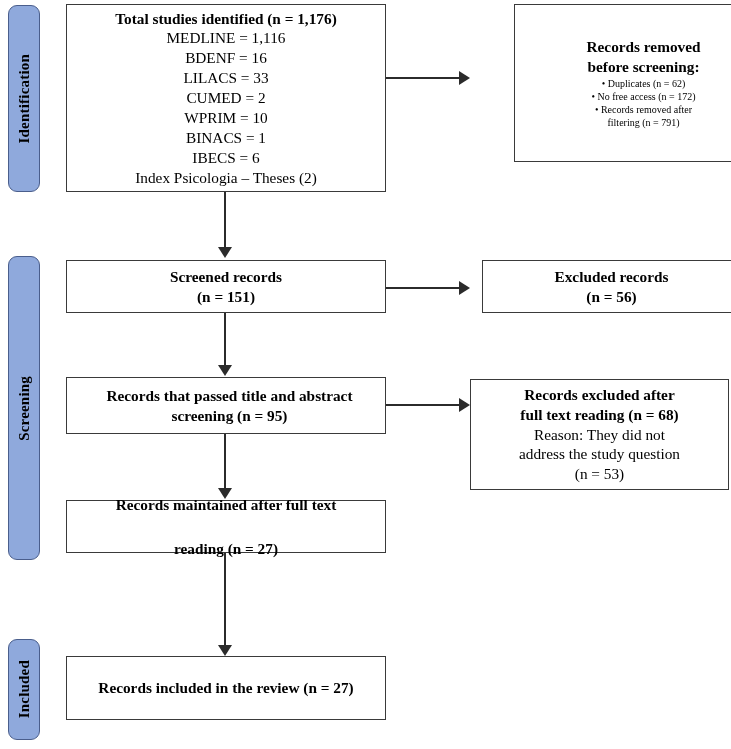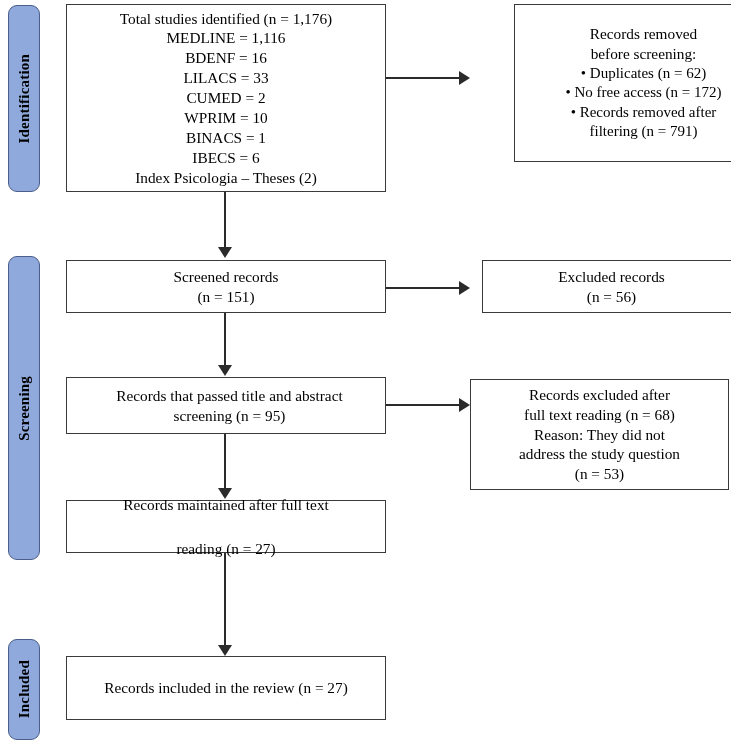--- a/index.html
+++ b/index.html
@@ -52,21 +52,21 @@
     align-items: center;
     justify-content: center;
     text-align: center;
     padding: 3px 6px;
   }
   .box .line {
     font-size: 15.3px;
     line-height: 1.30;
     white-space: nowrap;
   }
-  .box .line.bold { font-weight: normal; }
+  .box .line.bold { font-weight: bold; }
 
   
   .v-line {
     position: absolute;
     width: 2px;
     background: #2b2b2b;
   }
   .h-line {
     position: absolute;
     height: 2px;
@@ -83,21 +83,21 @@
   .arrow-right {
     position: absolute;
     width: 0;
     height: 0;
     border-top: 7px solid transparent;
     border-bottom: 7px solid transparent;
     border-left: 11px solid #2b2b2b;
   }
 
   .bullet-line {
-    font-size: 15px;
+    font-size: 10px;
     line-height: 1.30;
     white-space: nowrap;
   }
 </style>
 </head>
 <body>
 
 <div id="diagram">
 
   <div class="stage-bar" style="left:8px; top:5px; width:32px; height:187px;">

